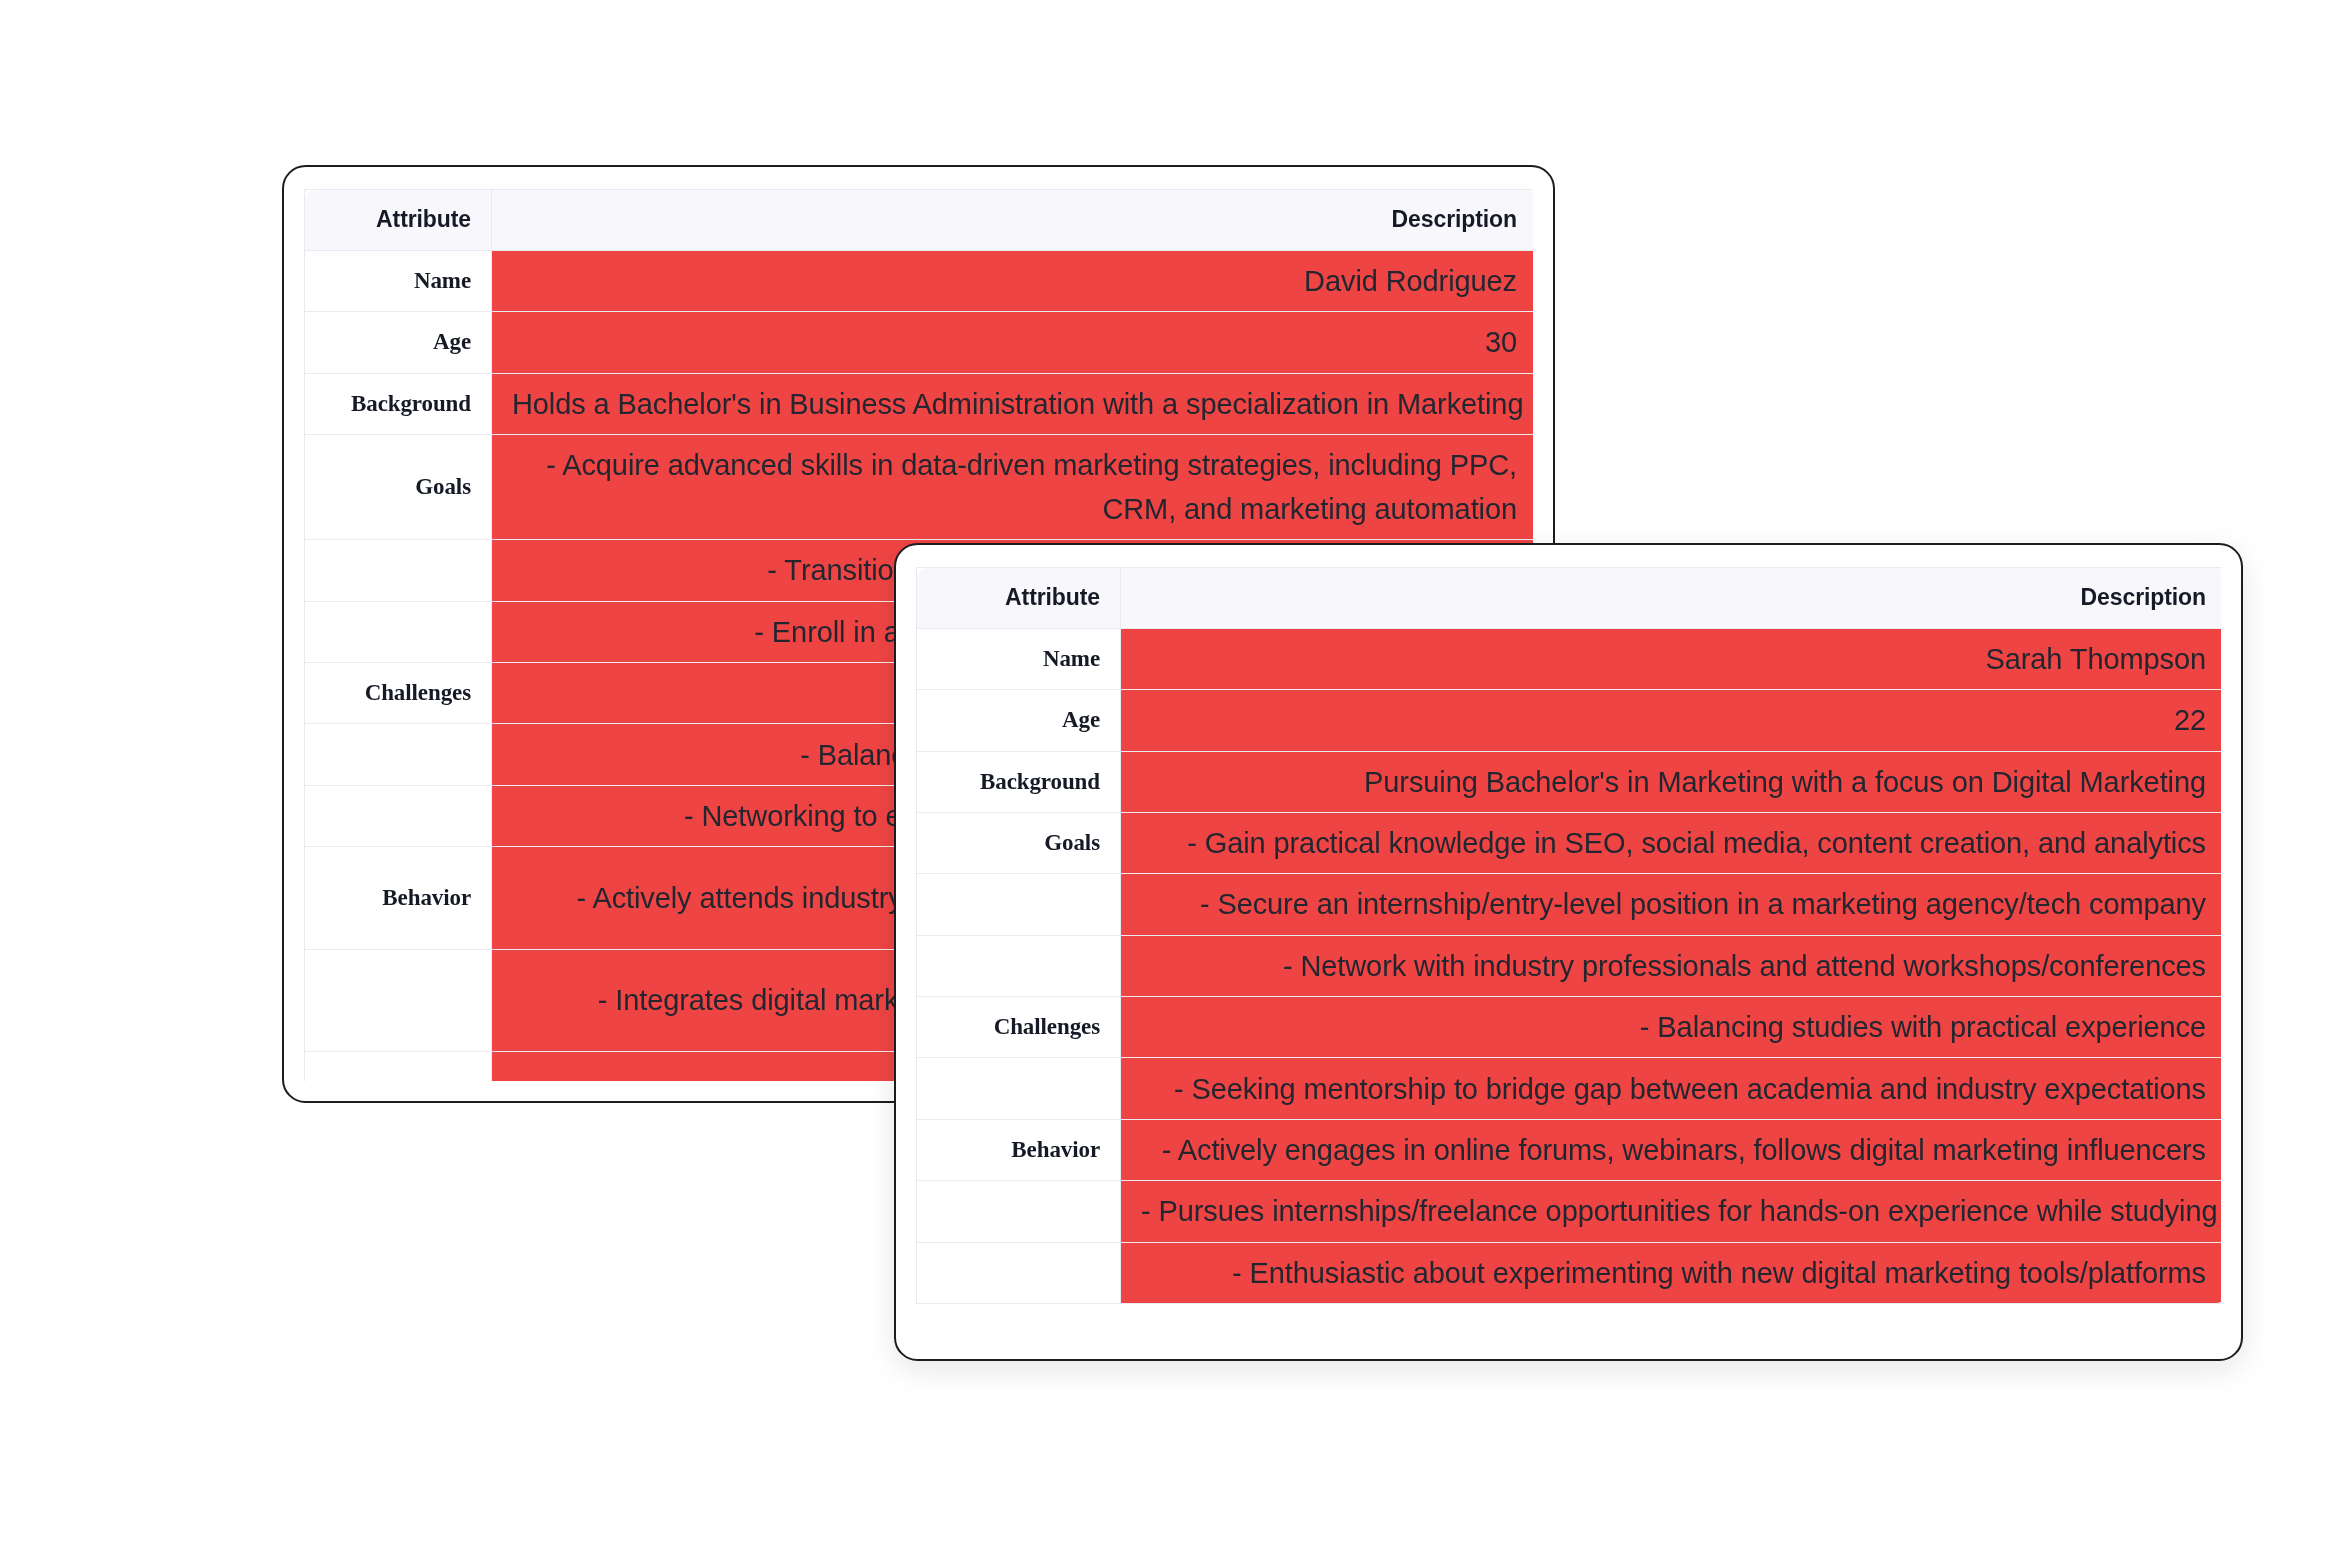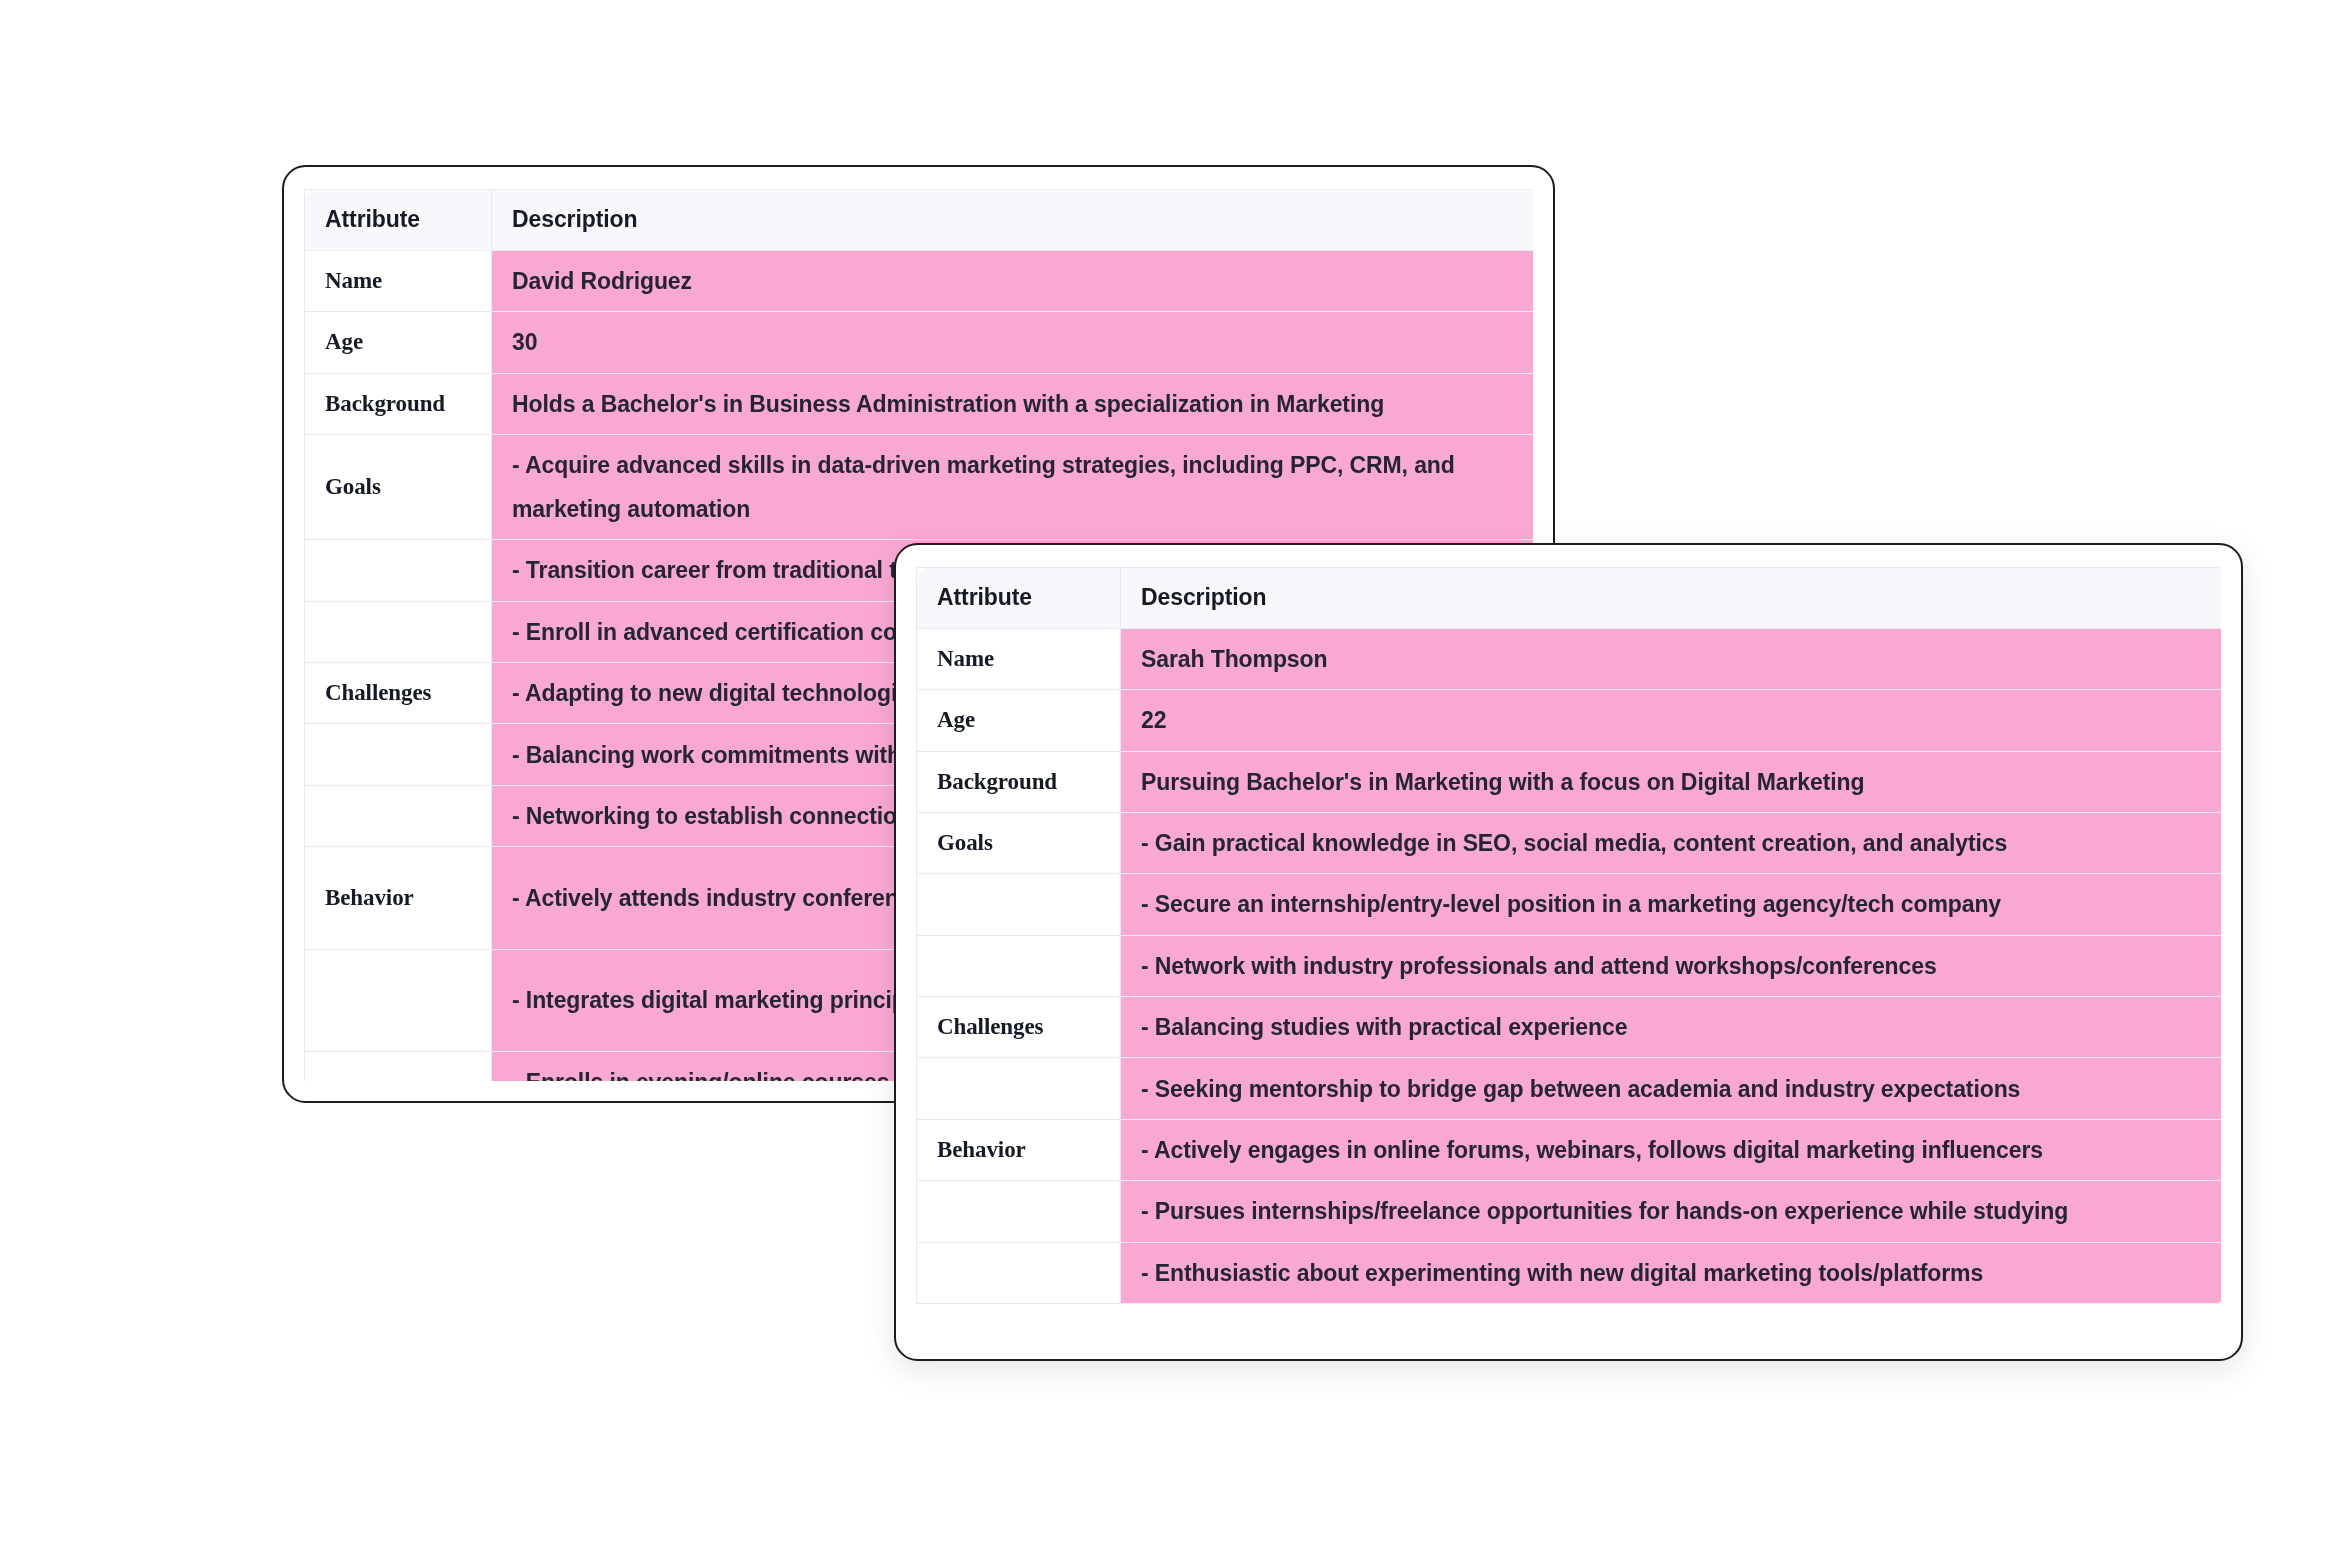--- a/index.html
+++ b/index.html
@@ -70,21 +70,21 @@
 
   table.persona-table tr:first-child th:first-child { border-top-left-radius: 11px; }
   table.persona-table tr:first-child th:last-child  { border-top-right-radius: 11px; }
   table.persona-table tr:last-child td:first-child  { border-bottom-left-radius: 11px; }
   table.persona-table tr:last-child td:last-child   { border-bottom-right-radius: 11px; }
 
   table.persona-table th,
   table.persona-table td {
     border: 0.9px solid #e9e9f0;
     vertical-align: middle;
-    text-align: left;
+    text-align: right;
   }
 
   table.persona-table thead th {
     background: #f8f8fc;
     color: #161a26;
     font-size: 23px;
     font-weight: bold;
     letter-spacing: -0.1px;
     padding: 15.5px 20px 17.3px 20px;
     height: 23.6px;
@@ -94,24 +94,24 @@
     background: #ffffff;
     color: #161a26;
     font-size: 23px;
     font-weight: bold;
     letter-spacing: -0.1px;
     padding: 12.7px 20px;
     font-family: Liberation Serif, serif;
   }
 
   table.persona-table tbody td {
-    background: #f9a8d4;
+    background: #ef4444;
     color: #24262f;
-    font-size: 23px;
-    font-weight: bold;
+    font-size: 29px;
+    font-weight: normal;
     letter-spacing: -0.1px;
     line-height: 44px;
     padding: 8.2px 20px;
     white-space: nowrap;
   }
   table.persona-table tbody td.wrap {
     white-space: normal;
   }
 
   

